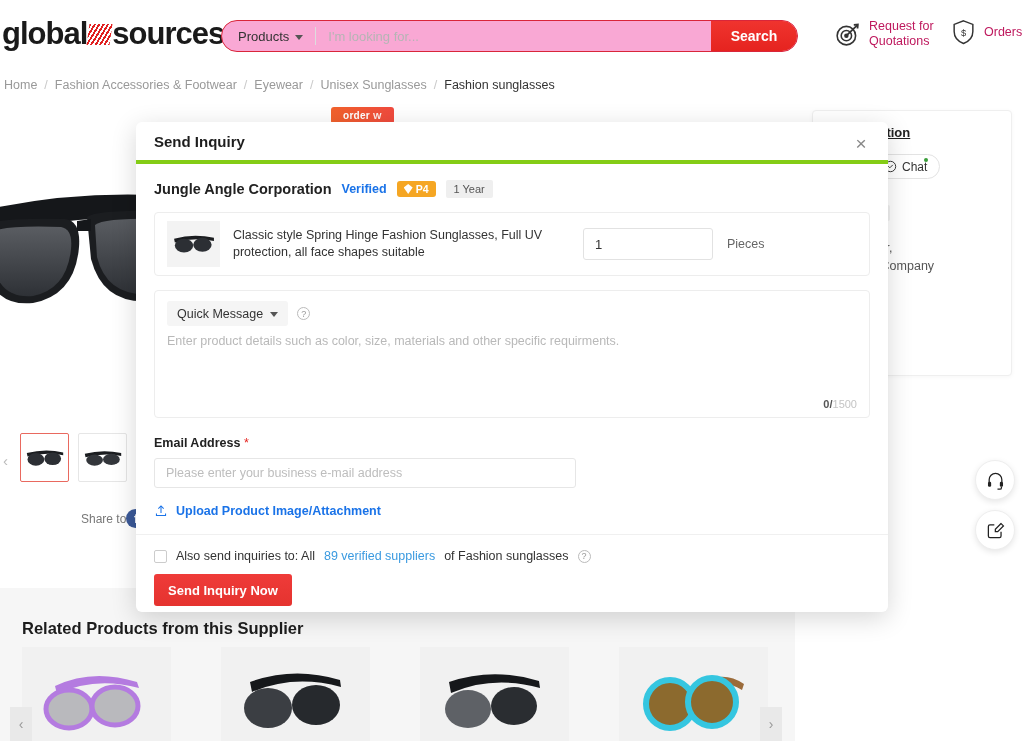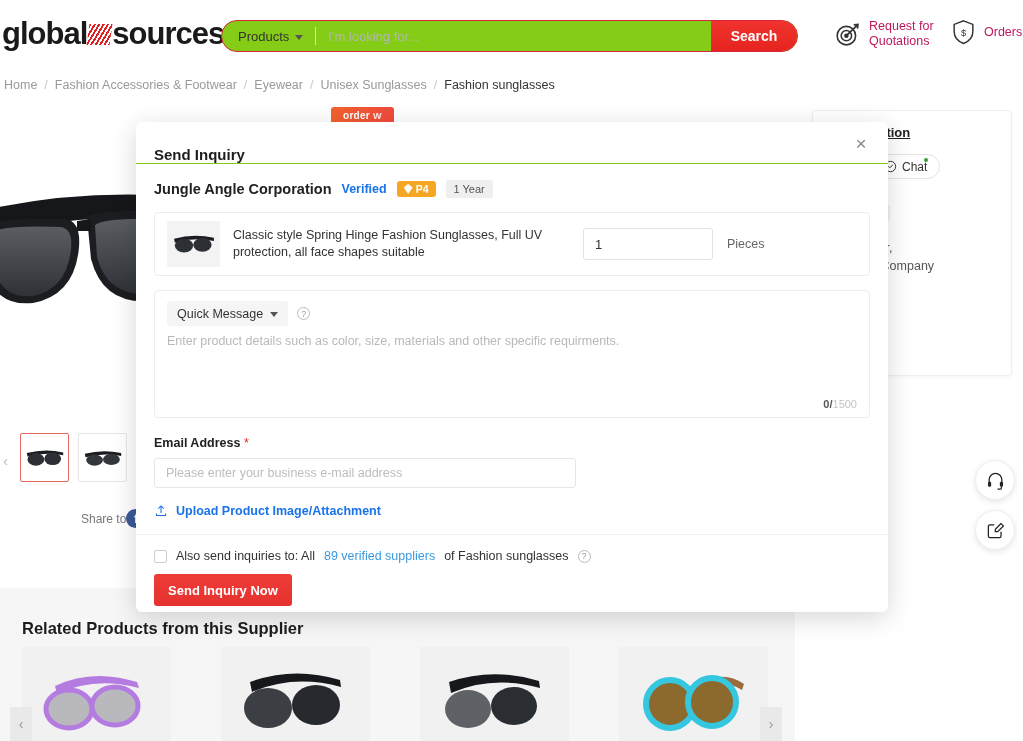--- a/index.html
+++ b/index.html
@@ -28,21 +28,21 @@
     display: inline-block; width: 23px; height: 21px; margin: 0 1px;
     background: repeating-linear-gradient(115deg, #e02020 0 2px, #fff 2px 4px);
     transform: skewX(-8deg);
   }
   .logo .lg-b { font-weight: 700; }
 
   .searchbar {
     position: absolute; left: 221px; top: 20px;
     width: 577px; height: 32px;
     border: 1px solid #d9263a; border-radius: 16px;
-    background: #84cc16; display: flex; align-items: center; overflow: hidden;
+    background: #f9a8d4; display: flex; align-items: center; overflow: hidden;
   }
   .cat-select {
     display: flex; align-items: center; gap: 6px;
     padding: 0 12px 0 16px; height: 100%;
     font-size: 13px; color: #333; cursor: pointer; white-space: nowrap;
   }
   .cat-select .chev {
     width: 0; height: 0; border-left: 4px solid transparent;
     border-right: 4px solid transparent; border-top: 5px solid #555;
     margin-top: 2px;
@@ -196,22 +196,22 @@
 
   
   .modal {
     position: absolute; left: 136px; top: 122px;
     width: 752px; height: 490px;
     background: #fff; border-radius: 6px;
     box-shadow: 0 6px 26px rgba(0,0,0,.16);
     z-index: 10;
   }
   .modal-head {
-    height: 42px; border-bottom: 1px solid #84cc16;
-    display: flex; align-items: flex-end; padding: 0 18px;
+    height: 42px; border-bottom: 4px solid #84cc16;
+    display: flex; align-items: center; padding: 0 18px;
     position: relative;
   }
   .modal-title { font-size: 15px; font-weight: 700; color: #1d1d1d; }
   .modal-close {
     position: absolute; right: 16px; top: 10px;
     width: 22px; height: 22px; cursor: pointer;
     display: flex; align-items: center; justify-content: center;
     color: #888; font-size: 19px; line-height: 1;
   }
   .modal-body { padding: 16px 18px 0 18px; }

